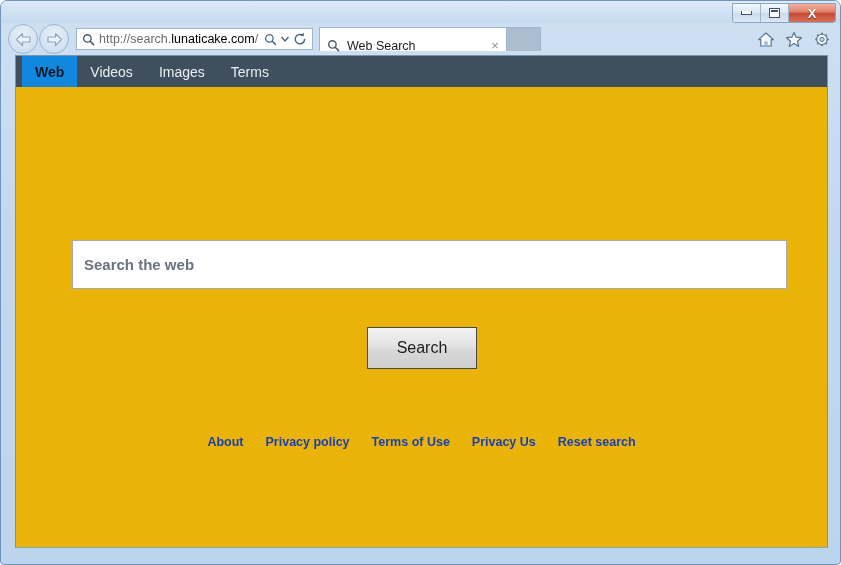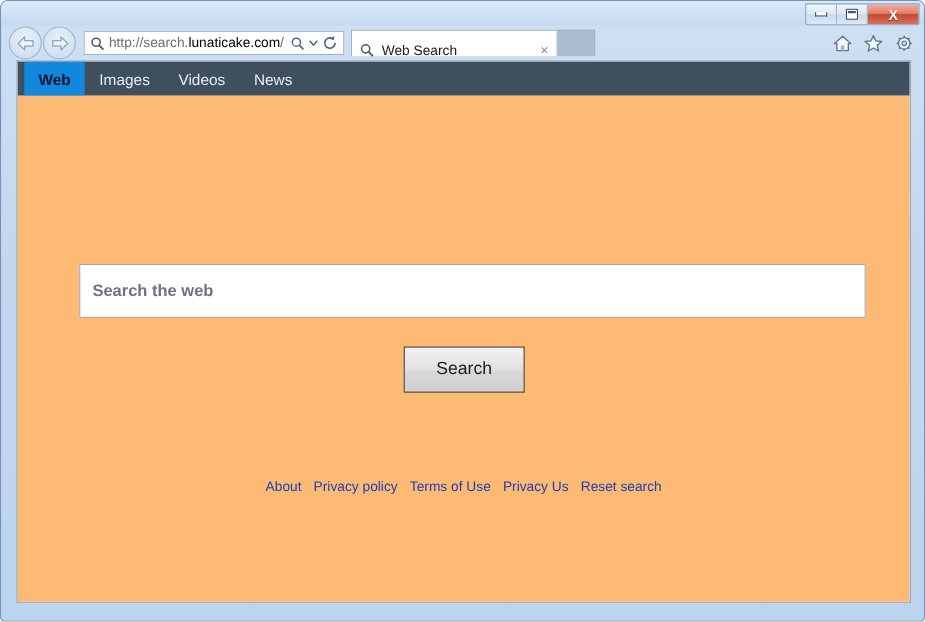--- a/index.html
+++ b/index.html
@@ -146,55 +146,56 @@
     cursor: default;
     white-space: nowrap;
   }
   .navitem.active {
     background: #1188dd;
     color: #0f172a;
     font-weight: bold;
   }
 
   
-  .page { position: relative; height: 461px; background: #fdba74; }
+  .page { position: relative; height: 461px; background: #eab308; }
 
   .searchbox {
     position: absolute;
     left: 56px; top: 153px;
     width: 715px; height: 49px;
     border: 1px solid #a9a9a9;
     background: #fff;
     display: flex; align-items: center;
     padding-left: 11px;
   }
   .searchbox-ph {
     color: #6b7280; font-weight: bold; font-size: 15px;
     font-family: "Liberation Sans", sans-serif;
   }
 
   .searchbtn {
     position: absolute;
-    left: 351px; top: 228px;
+    left: 351px; top: 240px;
     width: 110px; height: 42px;
     background: linear-gradient(to bottom, #f2f2f2 0%, #e3e3e3 45%, #d8d8d8 55%, #cfcfcf 100%);
     border: 1px solid #4a4a4a;
     color: #1c1c1c;
     font-size: 16px;
     font-family: "Liberation Sans", sans-serif;
     cursor: default;
     display: flex; align-items: center; justify-content: center;
   }
 
   .footer {
     position: absolute;
     left: 0; right: 0; top: 348px;
     display: flex; justify-content: center; align-items: center;
-    gap: 11px;
+    gap: 22px;
     font-size: 12.5px;
+    font-weight: bold;
   }
   .footer a {
     color: #1a3fb5; text-decoration: none; cursor: default; white-space: nowrap;
   }
 </style>
 </head>
 <body>
 
 <div class="window">
   <div class="glass-sheen"></div>
@@ -301,27 +302,27 @@
     </div>
   </div>
 
   <div class="viewport">
 
     <div class="sitenav">
       <div class="navitem active">
         <span>Web</span>
       </div>
       <div class="navitem">
+        <span>Videos</span>
+      </div>
+      <div class="navitem">
         <span>Images</span>
       </div>
       <div class="navitem">
-        <span>Videos</span>
-      </div>
-      <div class="navitem">
-        <span>News</span>
+        <span>Terms</span>
       </div>
     </div>
 
     <div class="page">
 
       <div class="searchbox">
         <span class="searchbox-ph">Search the web</span>
       </div>
 
       <div class="searchbtn">

